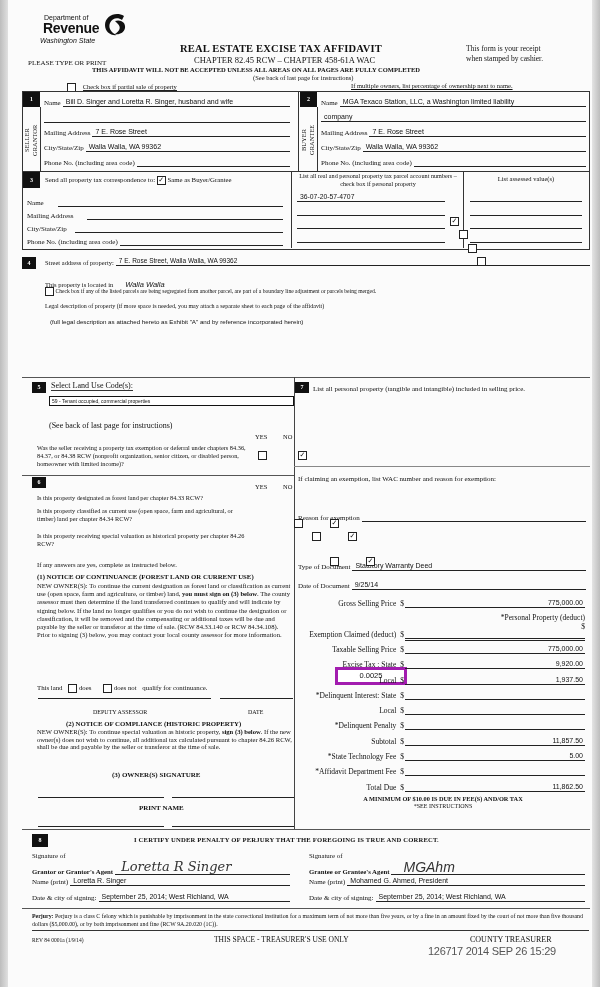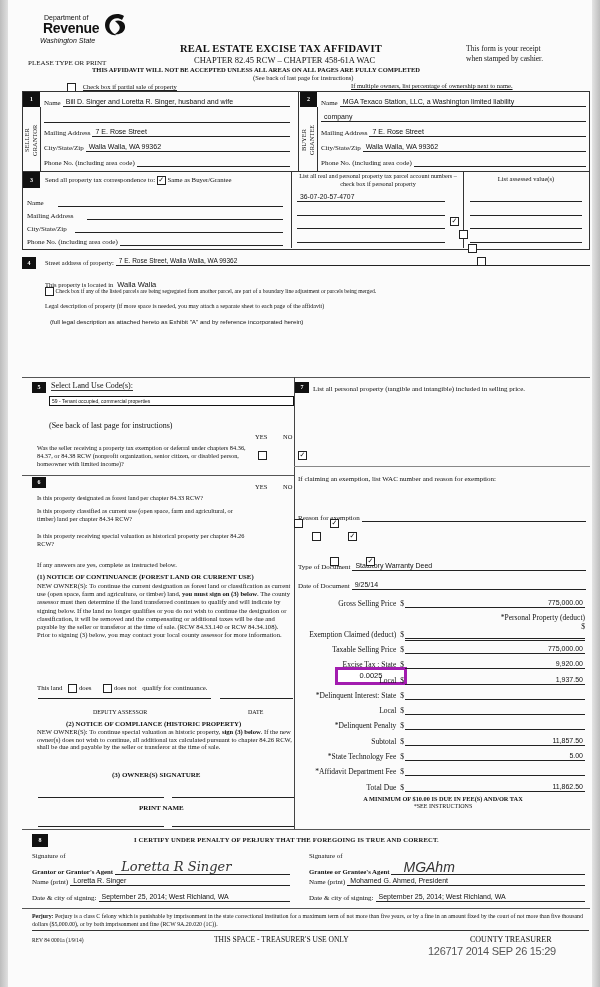--- a/index.html
+++ b/index.html
@@ -145,21 +145,21 @@
   <div id="parcel-rows"></div>
 
   
   <div class="badge" style="left:14px;top:257px;width:14px;height:12px;line-height:12px;">4</div>
   <div class="row" style="left:37px;top:256px;width:545px;">
     <span class="lbl" style="font-size:6.5px;">Street address of property:</span>
     <span class="val" style="font-size:6.5px;">7 E. Rose Street, Walla Walla, WA 99362</span>
   </div>
   <div class="abs" style="left:37px;top:273px;white-space:nowrap;">
     <span class="lbl" style="font-size:6.5px;">This property is located in</span>
-    <span style="font-family:'Liberation Sans',sans-serif;font-size:7.5px;">Walla Walla</span>
+    <span style="font-family:'Liberation Sans',sans-serif;font-size:7.5px;margin-left:8px;font-style:italic;">Walla Walla</span>
   </div>
   <div class="abs" style="left:37px;top:287px;white-space:nowrap;font-size:5.6px;">
     <span class="cb"></span>
     <span>Check box if any of the listed parcels are being segregated from another parcel, are part of a boundary line adjustment or parcels being merged.</span>
   </div>
   <div class="abs" style="left:37px;top:303px;font-size:6px;white-space:nowrap;">Legal description of property (if more space is needed, you may attach a separate sheet to each page of the affidavit)</div>
   <div class="abs" style="left:42px;top:318px;font-family:'Liberation Sans',sans-serif;font-size:6.2px;white-space:nowrap;">(full legal description as attached hereto as Exhibit "A" and by reference incorporated herein)</div>
 
   
   <div class="abs" style="left:14px;top:377px;width:568px;height:1.2px;background:#555;"></div>

